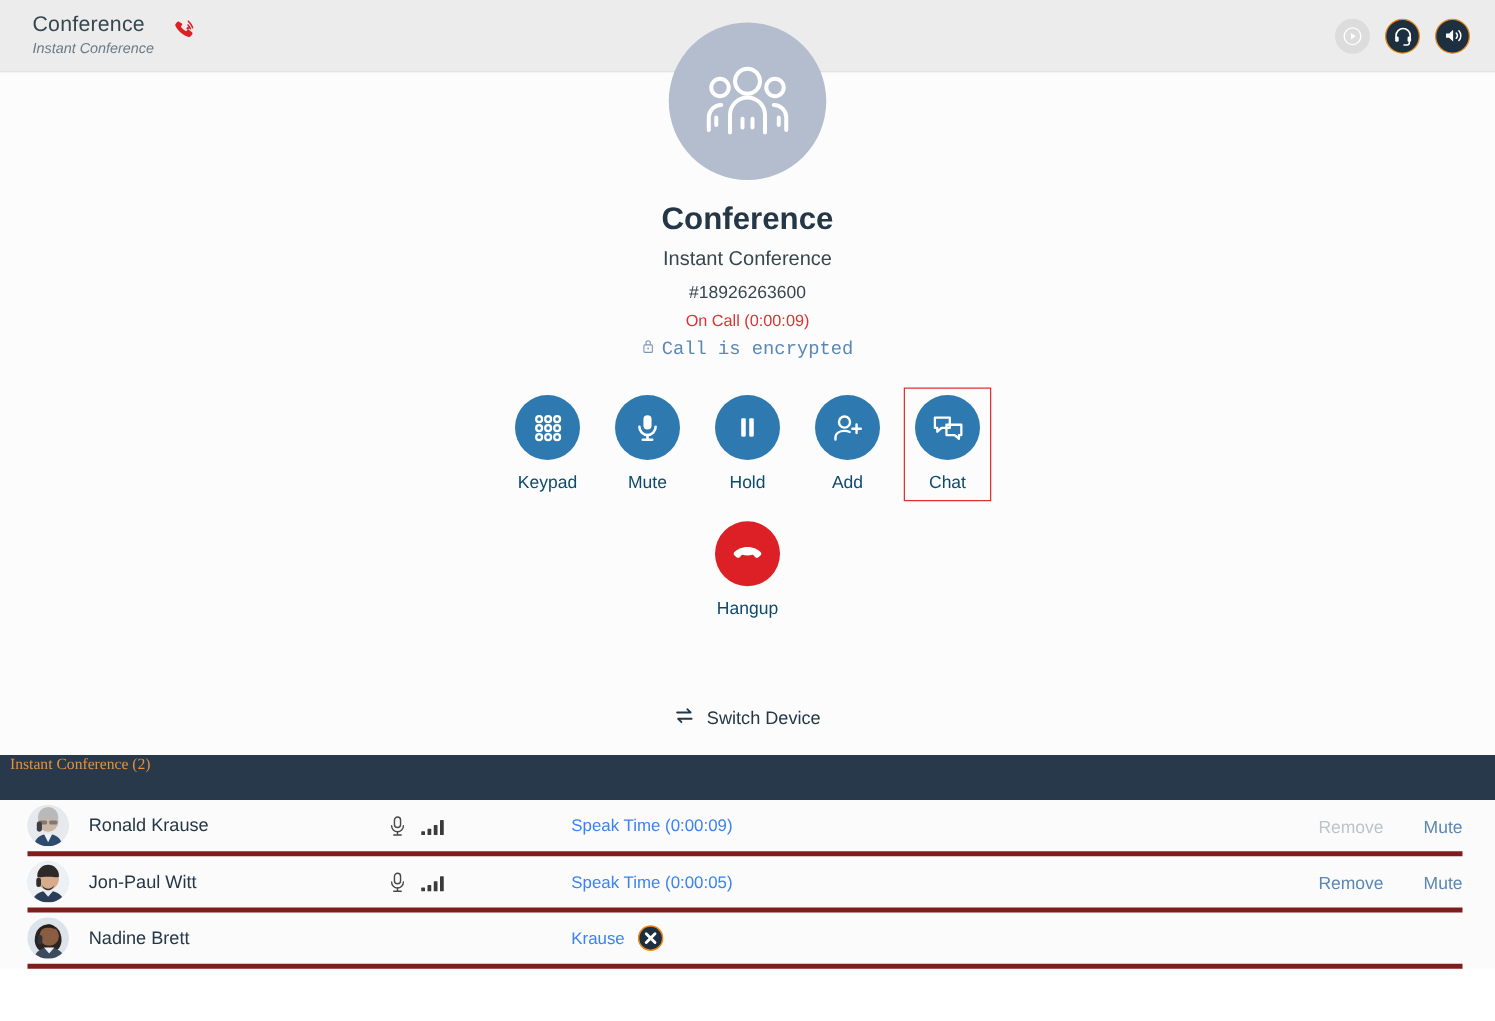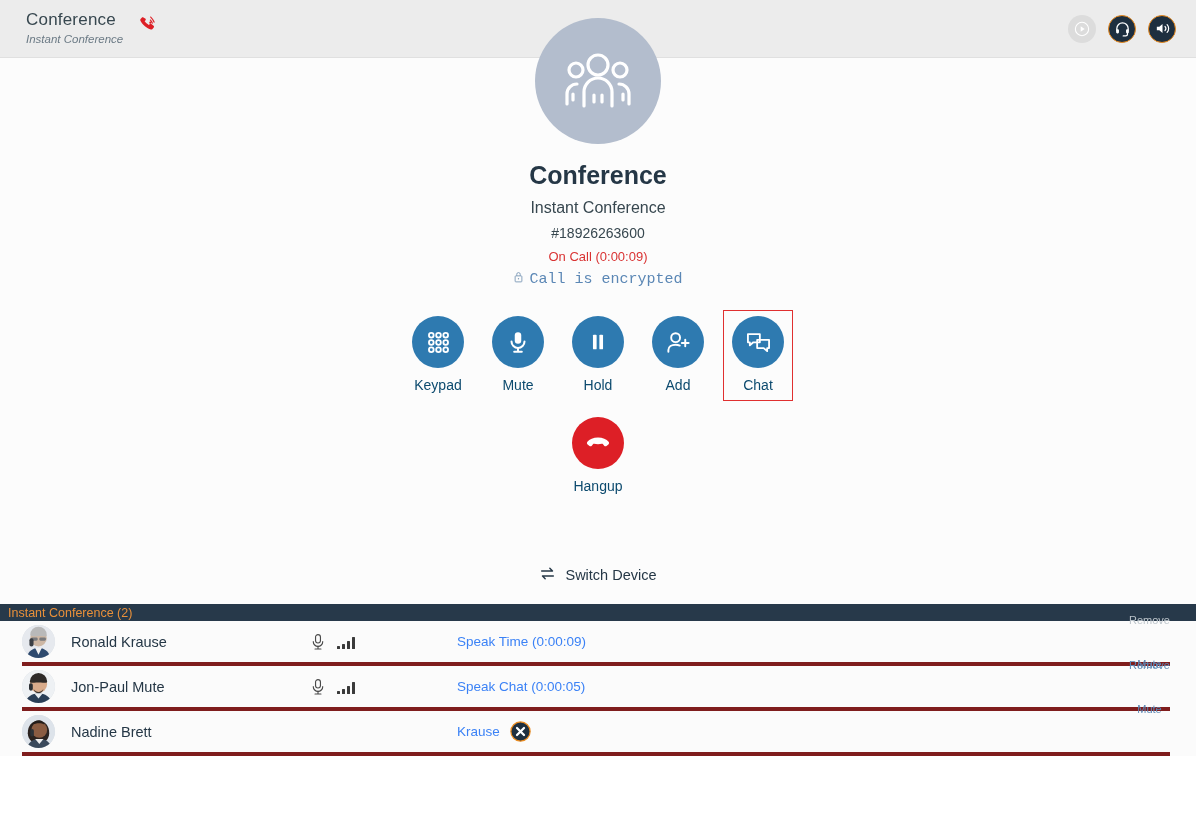--- a/index.html
+++ b/index.html
@@ -153,24 +153,25 @@
     position: absolute;
     bottom: 20px;
     left: 0; right: 0;
     display: flex; align-items: center; justify-content: center; gap: 9px;
     font-size: 14.5px;
     color: #253746;
   }
 
   
   .participants-bar {
-    height: 17px;
+    height: 36px;
     background: #27394a;
-    display: flex; align-items: flex-end;
+    display: flex; align-items: flex-start;
     padding-left: 8px;
+    font-family: Liberation Serif, serif;
   }
   .participants-bar-label {
     color: #e9903a;
     font-size: 12.5px;
     line-height: 15px;
   }
   .participants-list {
     background: #fbfbfb;
     padding-top: 0;
   }
@@ -211,22 +212,21 @@
   .p-speak {
     margin-left: 88px;
     font-size: 13.5px;
     color: #3b82f6;
     line-height: 17px;
     display: flex; align-items: center; gap: 10px;
   }
   .p-actions {
     margin-left: auto;
     display: flex; align-items: center; gap: 32px;
-    font-size: 11px;
-    flex-direction: column;
+    font-size: 14px;
   }
   .p-action { color: #5b87b5; }
   .p-action.disabled { color: #bcc4ca; }
 
   
   .face { position:absolute; inset:0; }
 </style>
 </head>
 <body>
 
@@ -432,36 +432,36 @@
       <svg class="face" viewBox="0 0 40 40">
         <rect width="40" height="40" fill="#eef1f4"></rect>
         <circle cx="20" cy="17" r="10.5" fill="#d8ab8b"></circle>
         <path d="M9.5 14a10.5 10.5 0 0121 0c0 2.5-3 1-10.5 1S9.5 16.5 9.5 14z" fill="#2d2a28"></path>
         <path d="M14 23c1.5 2.6 4 3.6 6 3.6s4.5-1 6-3.6c-1 3.6-3.3 5.2-6 5.2S15 26.6 14 23z" fill="#3a332e"></path>
         <path d="M4 40c1.5-7.5 8-11.5 16-11.5S34.5 32.5 36 40z" fill="#2a3f57"></path>
         <path d="M15 28.5h10l-5 6z" fill="#e8edf1"></path>
         <rect x="8.5" y="16" width="4.6" height="9" rx="2.2" fill="#2b2f34"></rect>
       </svg>
     </div>
-    <div class="p-name">Jon-Paul Mute</div>
+    <div class="p-name">Jon-Paul Witt</div>
     <div class="p-mic">
       <svg width="14" height="18" viewBox="0 0 16 20" fill="none" stroke="#4a4a4a" stroke-width="1.3" stroke-linecap="round">
         <rect x="5.2" y="1.6" width="5.6" height="9.5" rx="2.8"></rect>
         <path d="M2.6 9.6a5.4 5.4 0 0010.8 0"></path>
         <path d="M8 15v3M4.6 18h6.8"></path>
       </svg>
     </div>
     <div class="p-signal">
       <div class="bar b1"></div>
         <div class="bar b2"></div>
         <div class="bar b3"></div>
         <div class="bar b4"></div>
     </div>
     <div class="p-speak">
-      <span>Speak Chat (0:00:05)</span>
+      <span>Speak Time (0:00:05)</span>
     </div>
     <div class="p-actions">
       <span class="p-action">Remove</span>
       <span class="p-action">Mute</span>
     </div>
   </div>
 
   <div class="participant-row">
     <div class="p-avatar">
       <svg class="face" viewBox="0 0 40 40">

